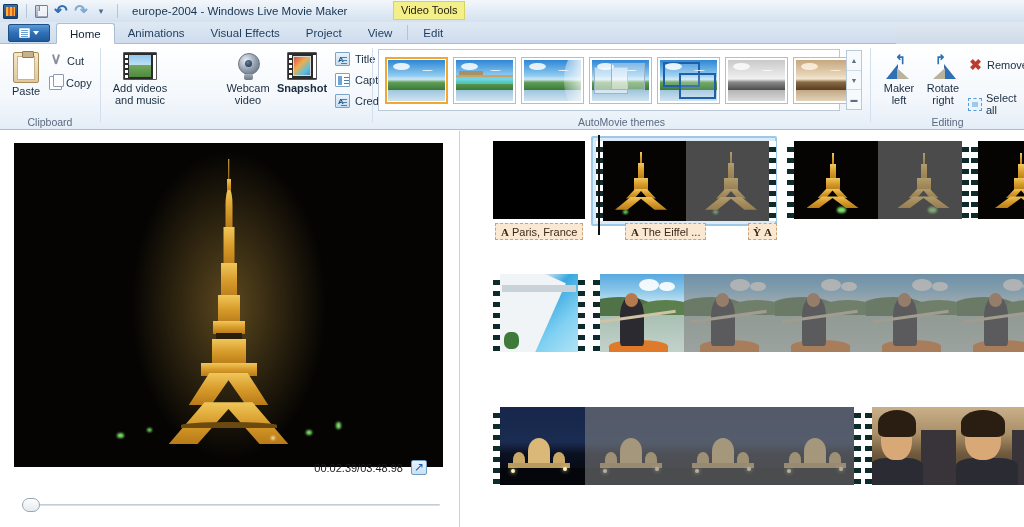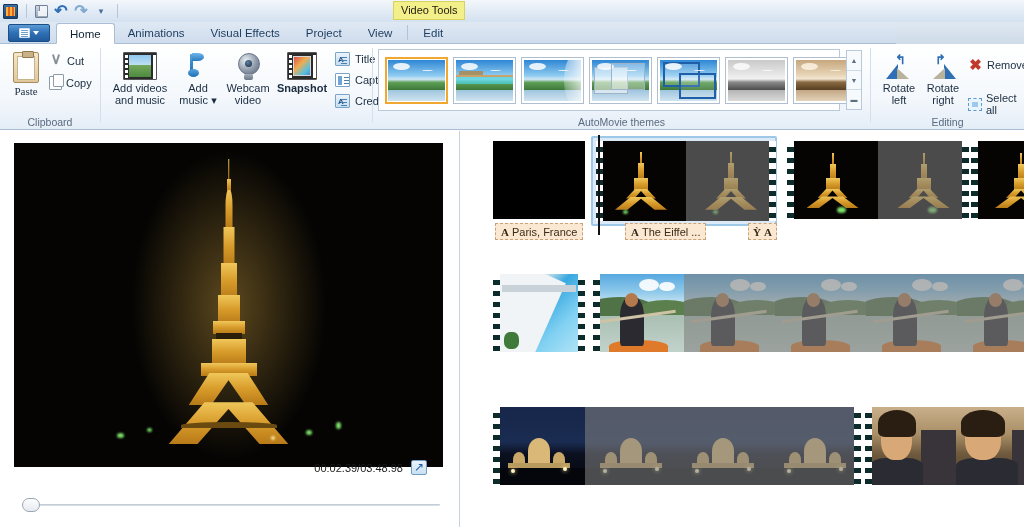--- a/index.html
+++ b/index.html
@@ -475,20 +475,21 @@
     <div class="qat-btn">
       <div class="ico-undo">↶</div>
     </div>
     <div class="qat-btn">
       <div class="ico-redo">↷</div>
     </div>
     <div class="qat-btn">
       <span class="ico-caret">▾</span>
     </div>
     <div class="title-sep"></div>
+    <div class="title-text">europe-2004 - Windows Live Movie Maker</div>
   </div>
 
   <div class="videotools">Video Tools</div>
 
   <div class="tabstrip">
     <div class="file-btn">
       <span class="glyph"></span>
       <span class="dn"></span>
     </div>
     <div class="tab active">
@@ -508,21 +509,21 @@
     </div>
     <div class="tab-edit-sep"></div>
     <div class="tab">
       <span>Edit</span>
     </div>
   </div>
 
   <div class="ribbon">
 
     <div class="rgroup" style="left:0; width:100px;">
-      <div style="position:absolute;left:6px;top:4px;width:40px;font-family:Liberation Serif, serif;">
+      <div style="position:absolute;left:6px;top:4px;width:40px;">
         <div class="big-btn">
           <div class="ico-clipboard"></div>
           <div class="lbl">Paste</div>
         </div>
       </div>
       <div style="position:absolute;left:46px;top:8px;">
         <div class="small-row">
           <span class="ico-cut"></span>
           <span class="lbl">Cut</span>
         </div>
@@ -535,31 +536,20 @@
       </div>
       <div class="rgroup-label">Clipboard</div>
     </div>
     <div class="rsep" style="left:100px;"></div>
 
     <div class="rgroup" style="left:101px; width:271px;">
       <div style="position:absolute;left:6px;top:4px;width:66px;">
         <div class="big-btn">
           <div class="ico-addvid"></div>
           <div class="lbl">Add videos and music</div>
-        </div>
-      </div>
-      <div style="position:absolute;left:74px;top:4px;width:46px;">
-        <div class="big-btn">
-          <div class="ico-music">
-              <i class="music-flag"></i>
-            </div>
-          <div class="lbl">
-            <span>Add music</span>
-            <span>▾</span>
-          </div>
         </div>
       </div>
       <div style="position:absolute;left:122px;top:4px;width:50px;">
         <div class="big-btn">
           <div class="ico-webcam">
               <i class="webcam-base"></i>
             </div>
           <div class="lbl">Webcam video</div>
         </div>
       </div>
@@ -643,21 +633,21 @@
     <div class="rsep" style="left:870px;"></div>
 
     <div class="rgroup" style="left:871px; width:153px;">
       <div style="position:absolute;left:6px;top:6px;width:44px;">
         <div class="big-btn">
           <div class="ico-rot">
             <span class="rot-arrow">↰</span>
               <i class="tri-b"></i>
               <i class="tri-g"></i>
           </div>
-          <div class="lbl">Rotate left</div>
+          <div class="lbl">Maker left</div>
         </div>
       </div>
       <div style="position:absolute;left:50px;top:6px;width:44px;">
         <div class="big-btn">
           <div class="ico-rot right">
             <span class="rot-arrow" style="left:6px;">↱</span>
               <i class="tri-b"></i>
               <i class="tri-g"></i>
           </div>
           <div class="lbl">Rotate right</div>

